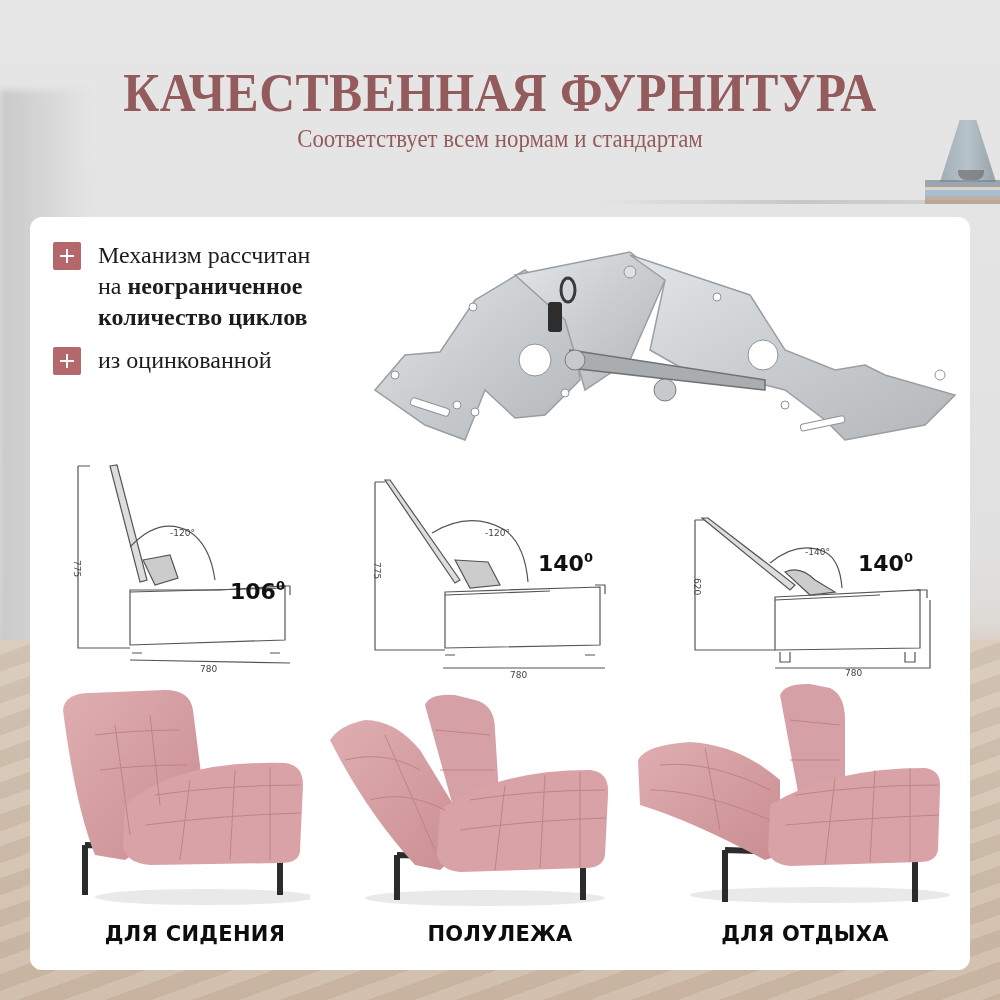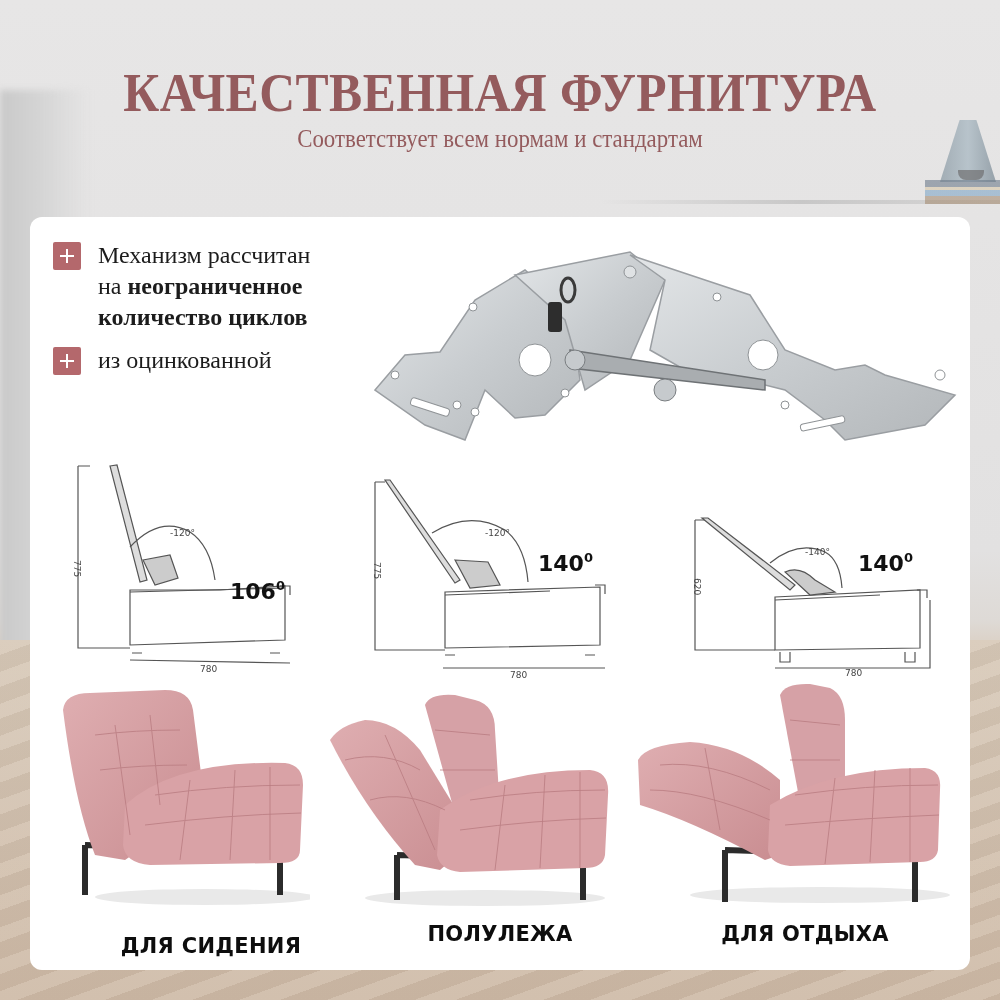--- a/index.html
+++ b/index.html
@@ -110,21 +110,21 @@
   .sofa-2 { left: 325px; top: 690px; width: 290px; height: 220px; }
   .sofa-3 { left: 630px; top: 680px; width: 320px; height: 230px; }
 
   
   .caption {
     position: absolute; top: 922px;
     font-family: "DejaVu Sans", sans-serif; font-weight: 700;
     font-size: 21px; letter-spacing: 0.3px; color: #0d0d0d;
     text-align: center;
   }
-  .cap-1 { left: 96px; width: 230px; margin-top: 12px; }
+  .cap-1 { left: 80px; width: 230px; }
   .cap-2 { left: 385px; width: 230px; }
   .cap-3 { left: 690px; width: 230px; }
 </style>
 </head>
 <body>
 
 <div class="bg"></div>
 <div class="bg-left-blur"></div>
 <div class="bg-floor"></div>
 <div class="shelf-line"></div>

